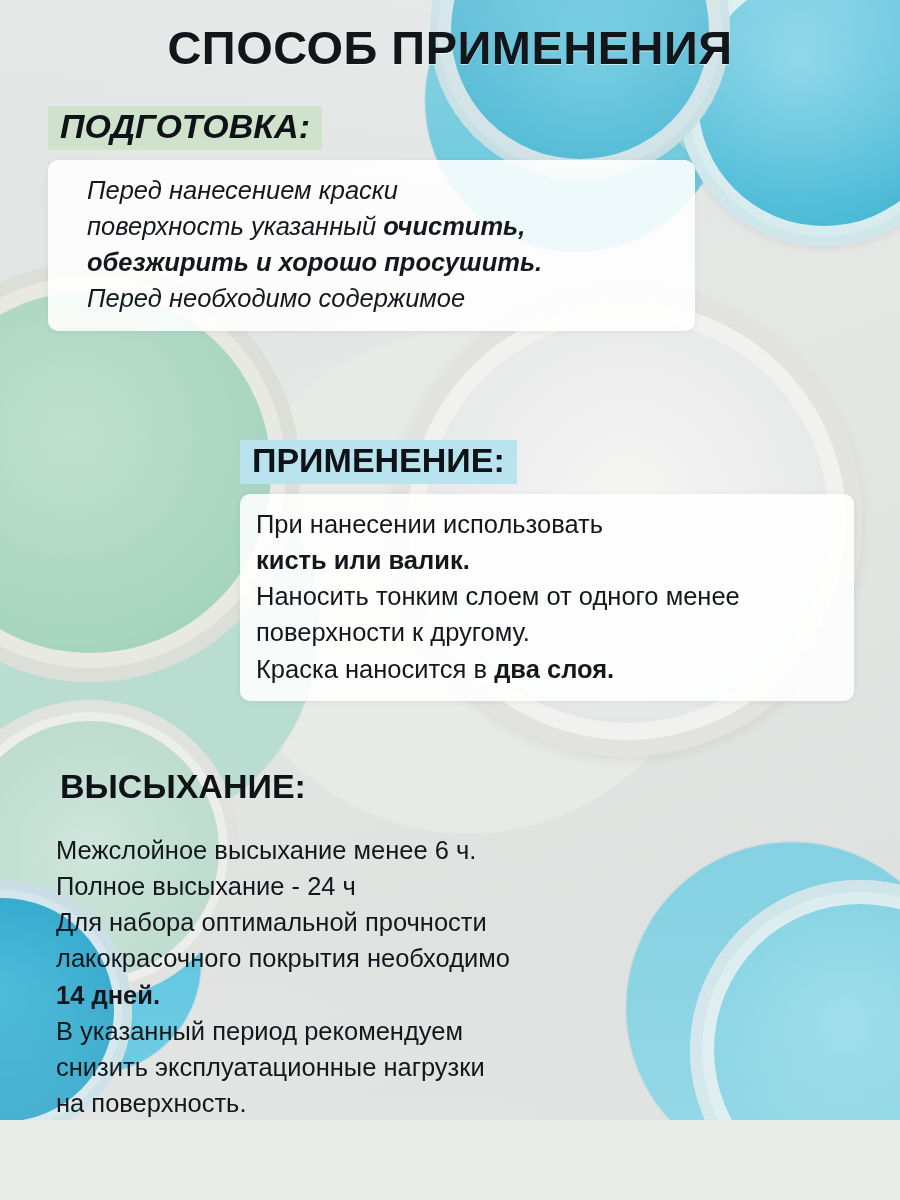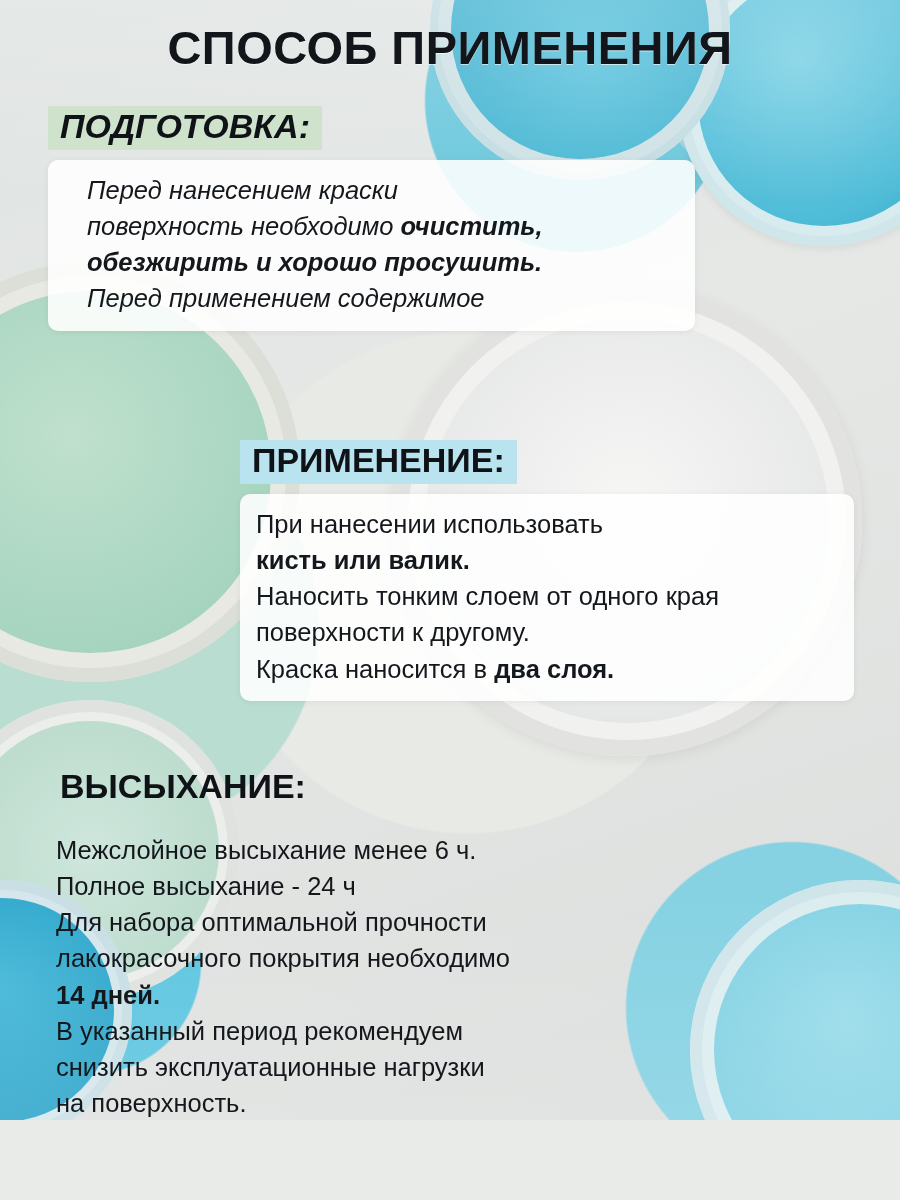--- a/index.html
+++ b/index.html
@@ -169,34 +169,34 @@
   <div class="content">
 
     <div class="title">СПОСОБ ПРИМЕНЕНИЯ</div>
 
     <div class="block-prep">
       <div class="heading-row">
         <span class="section-heading hl-green">ПОДГОТОВКА:</span>
       </div>
       <div class="panel">
         <div><span>Перед нанесением краски</span></div>
-        <div><span>поверхность  необходимо  </span><b>очистить,</b></div>
+        <div><span>поверхность  указанный  </span><b>очистить,</b></div>
         <div><b>обезжирить  и  хорошо  просушить.</b></div>
-        <div><span>Перед применением содержимое</span></div>
+        <div><span>Перед необходимо содержимое</span></div>
       </div>
     </div>
 
     <div class="block-apply">
       <div class="heading-row">
         <span class="section-heading hl-blue">ПРИМЕНЕНИЕ:</span>
       </div>
       <div class="panel">
         <div><span>При нанесении использовать</span></div>
         <div><b>кисть или валик.</b></div>
-        <div><span>Наносить тонким слоем от одного края</span></div>
+        <div><span>Наносить тонким слоем от одного менее</span></div>
         <div><span>поверхности к другому.</span></div>
         <div><span>Краска наносится в </span><b>два слоя.</b></div>
       </div>
     </div>
 
     <div class="block-dry">
       <div class="heading-row">
         <span class="section-heading hl-plain">ВЫСЫХАНИЕ:</span>
       </div>
       <div class="panel plain">

